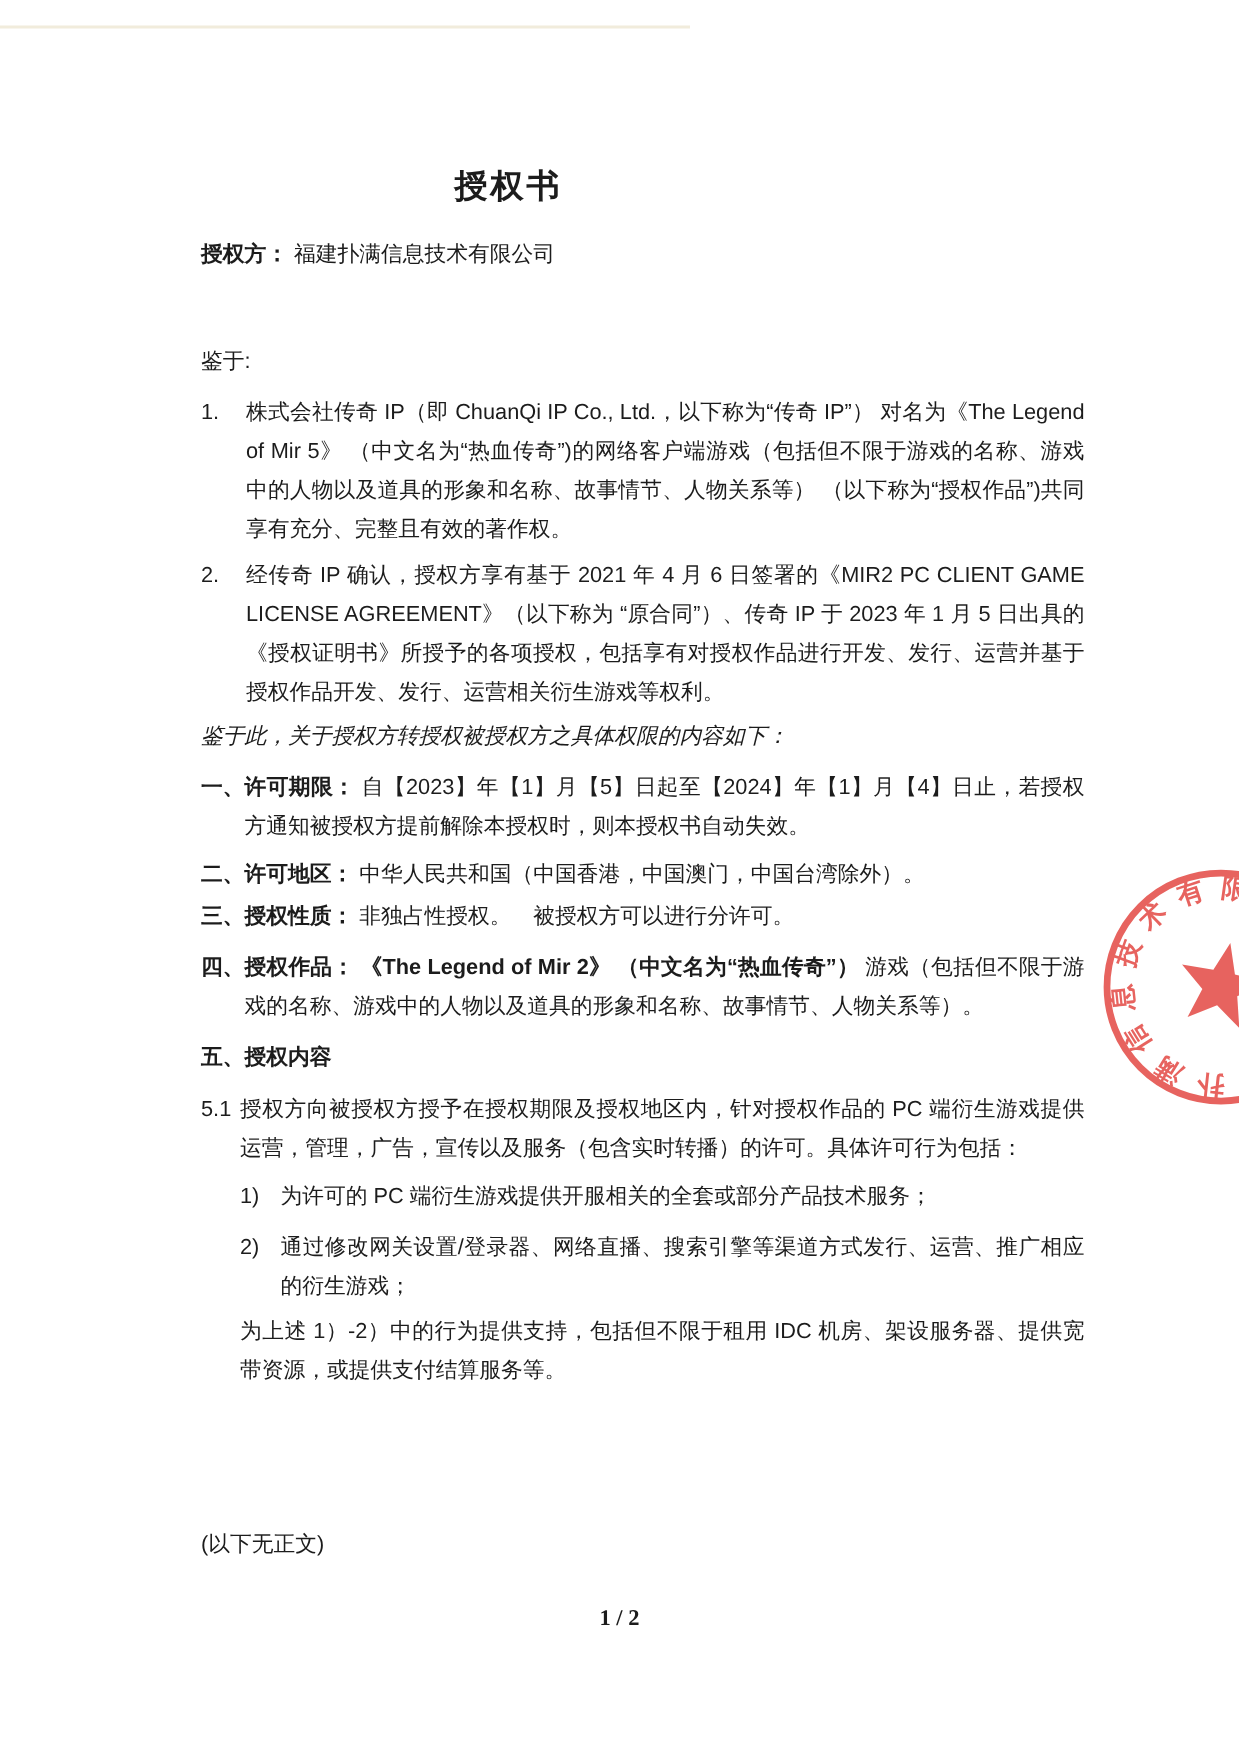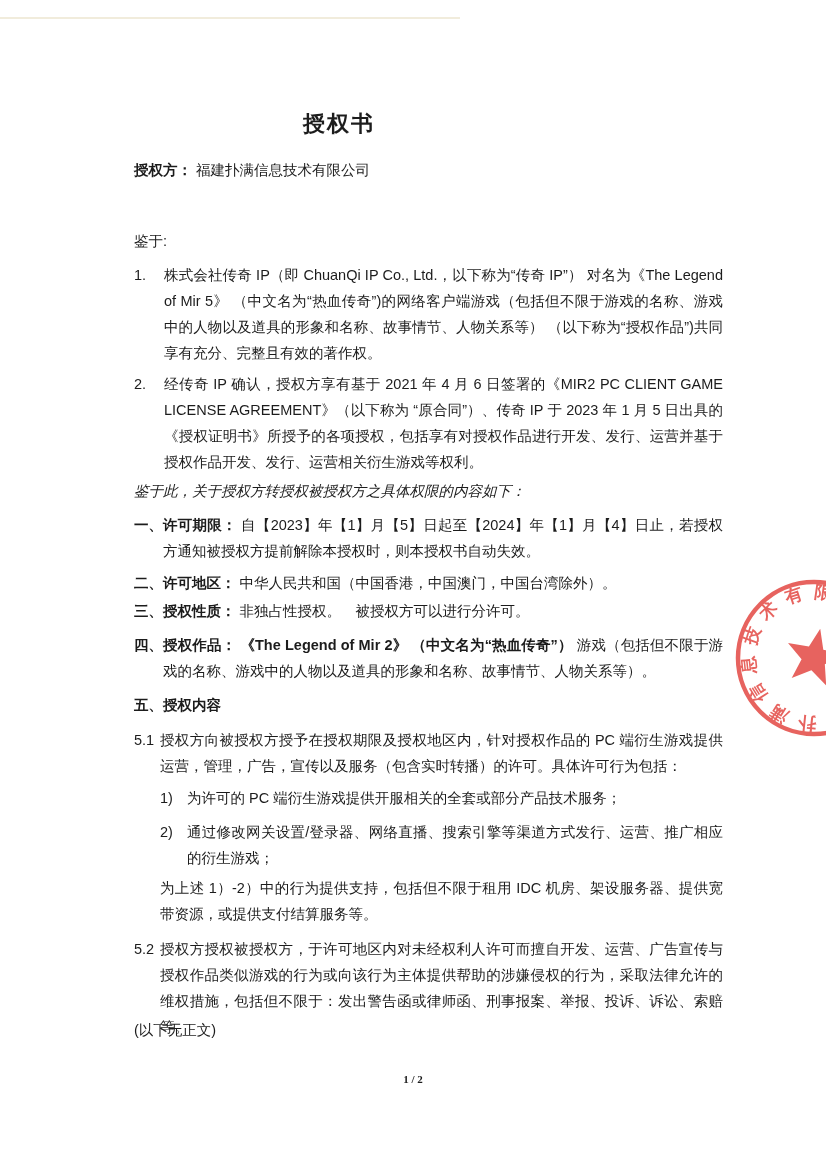--- a/index.html
+++ b/index.html
@@ -29,21 +29,21 @@
   .lvl1 { left:134px; width:589px; padding-left:26px; }
   .lvl1 .num { position:absolute; left:0; top:0; }
   .lvl2 { left:160px; width:563px; padding-left:27px; }
   .lvl2 .num { position:absolute; left:0; top:0; }
   .lvl2b { left:160px; width:563px; }
   b, .bold { font-weight:700; }
   .footer-note { text-align:left; }
   .page-num {
     position:absolute; top:1066px; left:0; width:826px; text-align:center;
     font-family:"Liberation Serif","DejaVu Serif",serif;
-    font-weight:700; font-size:11px;
+    font-weight:700; font-size:15px;
   }
   .stamp {
     position:absolute; left:724px; top:568px; width:180px; height:180px;
     opacity:.82; filter:blur(.3px);
   }
   .stamp svg { width:180px; height:180px; }
   .stamp text {
     font-size:17.5px; font-weight:700; text-anchor:middle;
     font-family:"Liberation Sans","DejaVu Sans",sans-serif;
   }
@@ -110,24 +110,20 @@
     <span>为许可的 PC 端衍生游戏提供开服相关的全套或部分产品技术服务；</span>
   </div>
 
   <div class="blk lvl2" style="top:819px;">
     <span class="num">2)</span>
     <span>通过修改网关设置/登录器、网络直播、搜索引擎等渠道方式发行、运营、推广相应的衍生游戏；</span>
   </div>
 
   <div class="blk lvl2b" style="top:875px;">为上述 1）-2）中的行为提供支持，包括但不限于租用 IDC 机房、架设服务器、提供宽带资源，或提供支付结算服务等。</div>
 
-  <div class="blk lvl1" style="top:936px;">
-    <span class="num">5.2</span>
-    <span>授权方授权被授权方，于许可地区内对未经权利人许可而擅自开发、运营、广告宣传与授权作品类似游戏的行为或向该行为主体提供帮助的涉嫌侵权的行为，采取法律允许的维权措施，包括但不限于：发出警告函或律师函、刑事报案、举报、投诉、诉讼、索赔等。</span>
-  </div>
 
   <div class="blk footer-note" style="top:1017px;">(以下无正文)</div>
 
   <div class="page-num">1 / 2</div>
 
   <div class="stamp">
     <svg viewBox="0 0 180 180">
       <circle id="stamp-ring" cx="90" cy="90" r="76" fill="none" stroke-width="4.5" stroke="#e2423c"></circle>
       <polygon id="stamp-star" points="90,60 97.35,79.89 118.53,80.73 101.89,93.86 107.63,114.27 90,102.5 72.37,114.27 78.11,93.86 61.47,80.73 82.65,79.89" transform="rotate(12 90 90)" fill="#e2423c"></polygon>
       <g id="stamp-chars">

